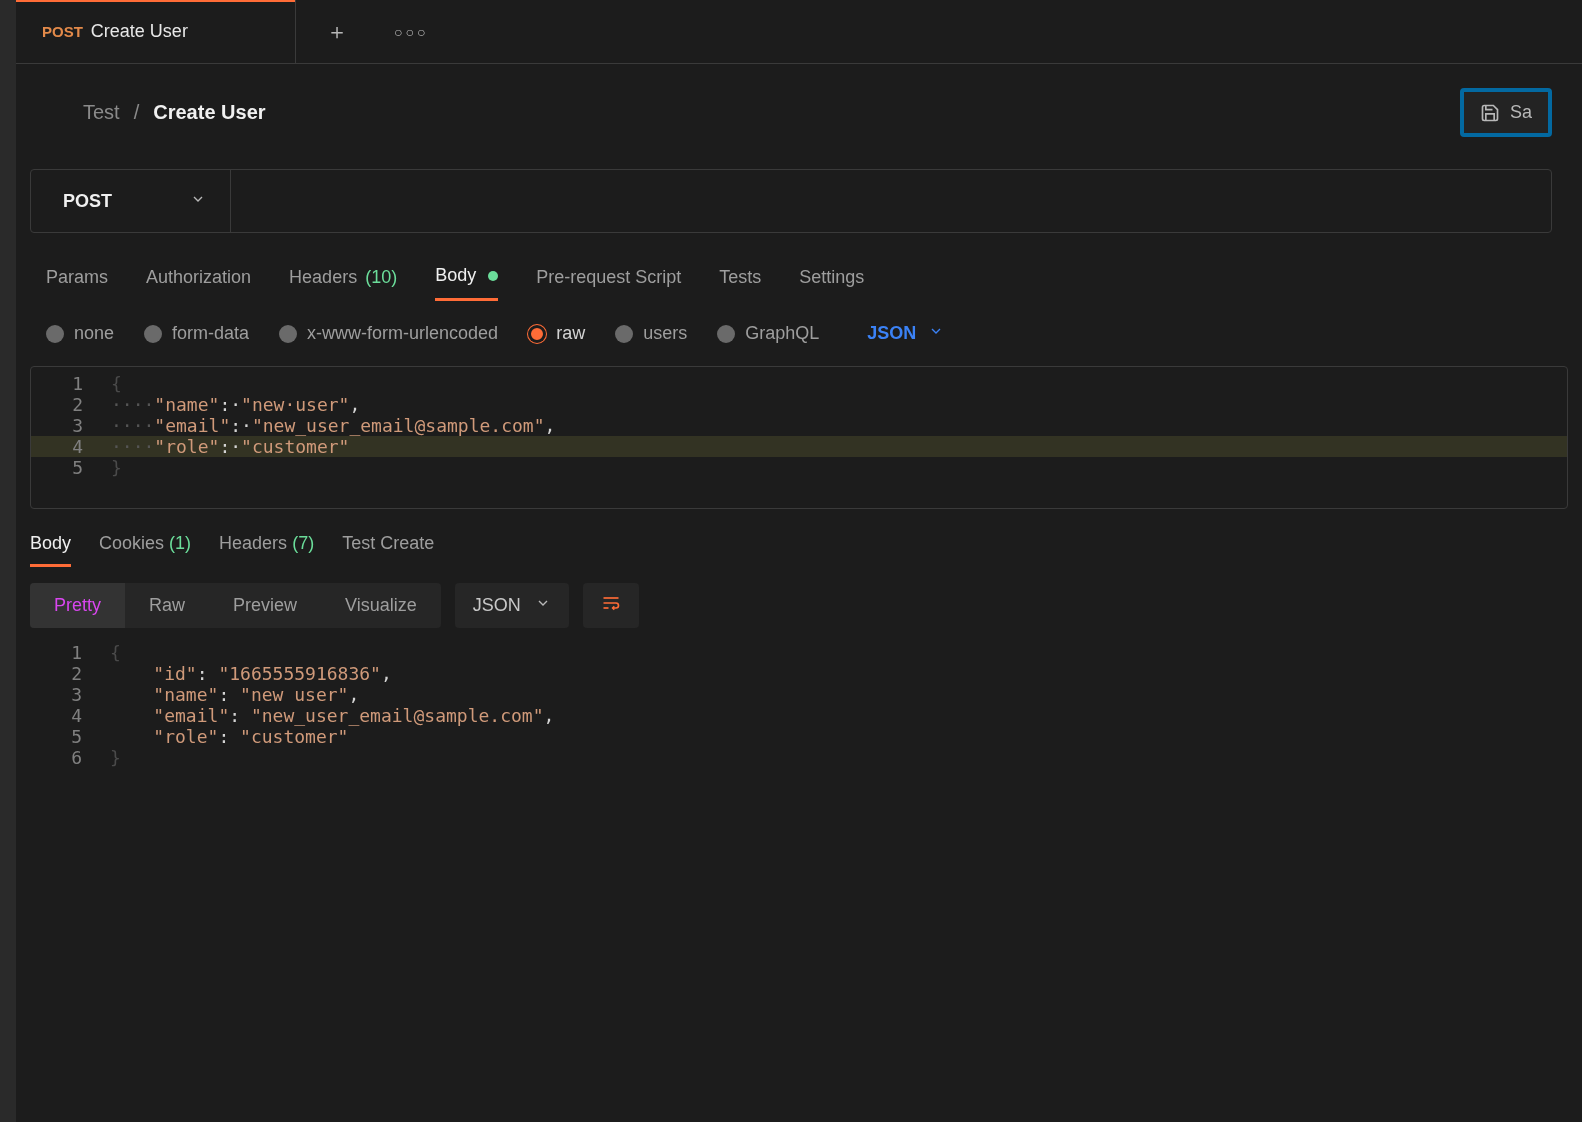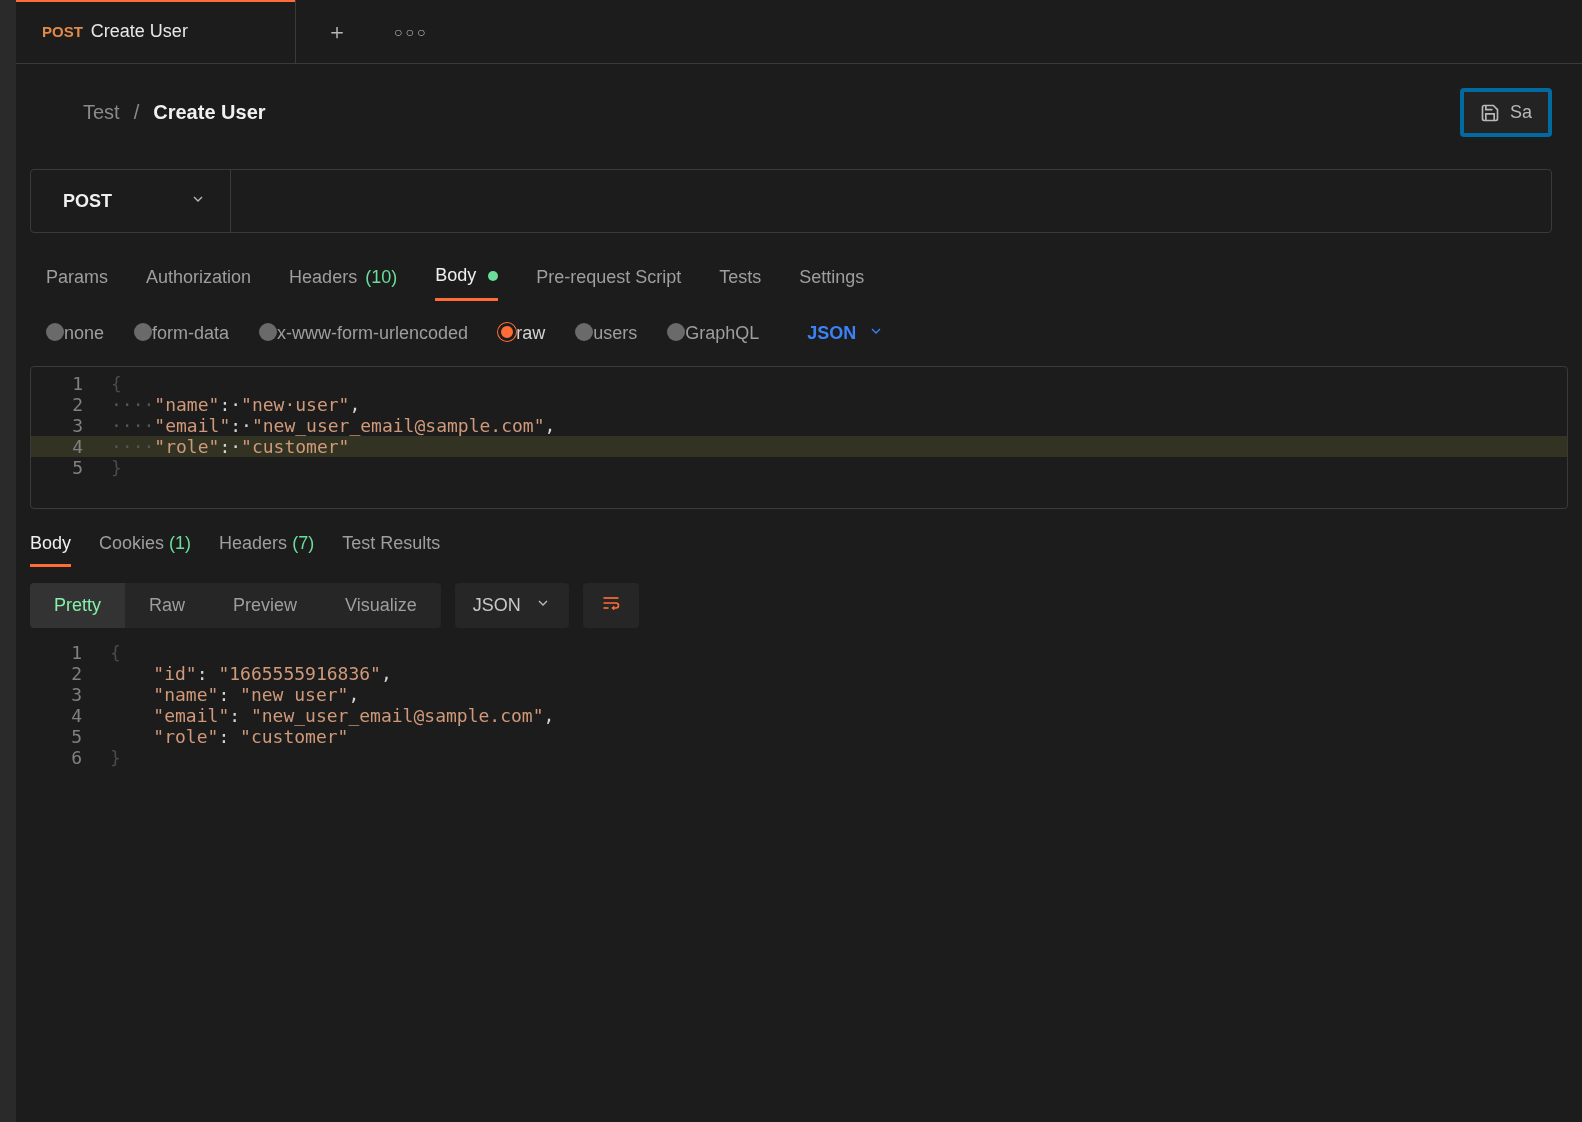--- a/index.html
+++ b/index.html
@@ -147,20 +147,22 @@
 
   
   .body-types {
     display: flex;
     gap: 30px;
     padding: 22px 30px 14px 30px;
     align-items: center;
   }
   .radio {
     display: flex;
+    align-items: center;
+    gap: 10px;
     color: #9e9e9e;
     cursor: pointer;
   }
   .radio-dot {
     width: 18px; height: 18px; border-radius: 50%;
     background: #6a6a6a;
     display: inline-block;
   }
   .radio.selected .radio-dot {
     background: #ff6c37;
@@ -250,21 +252,21 @@
     border-radius: 4px;
     overflow: hidden;
   }
   .seg-btn {
     padding: 12px 24px;
     color: #9e9e9e;
     cursor: pointer;
   }
   .seg-btn.active {
     background: #333333;
-    color: #86efac;
+    color: #d946ef;
   }
   .lang-pill {
     background: #262626;
     border-radius: 4px;
     padding: 12px 18px;
     color: #c8c8c8;
     display: flex;
     align-items: center;
     gap: 14px;
   }
@@ -404,21 +406,21 @@
     <div class="resp-tabs">
       <div class="resp-tab active">Body</div>
       <div class="resp-tab">
         <span>Cookies</span>
         <span class="ct-green">(1)</span>
       </div>
       <div class="resp-tab">
         <span>Headers</span>
         <span class="ct-green">(7)</span>
       </div>
-      <div class="resp-tab">Test Results</div>
+      <div class="resp-tab">Test Create</div>
     </div>
   </div>
 
   <div class="view-row">
     <div class="seg">
       <div class="seg-btn active">Pretty</div>
       <div class="seg-btn">Raw</div>
       <div class="seg-btn">Preview</div>
       <div class="seg-btn">Visualize</div>
     </div>

